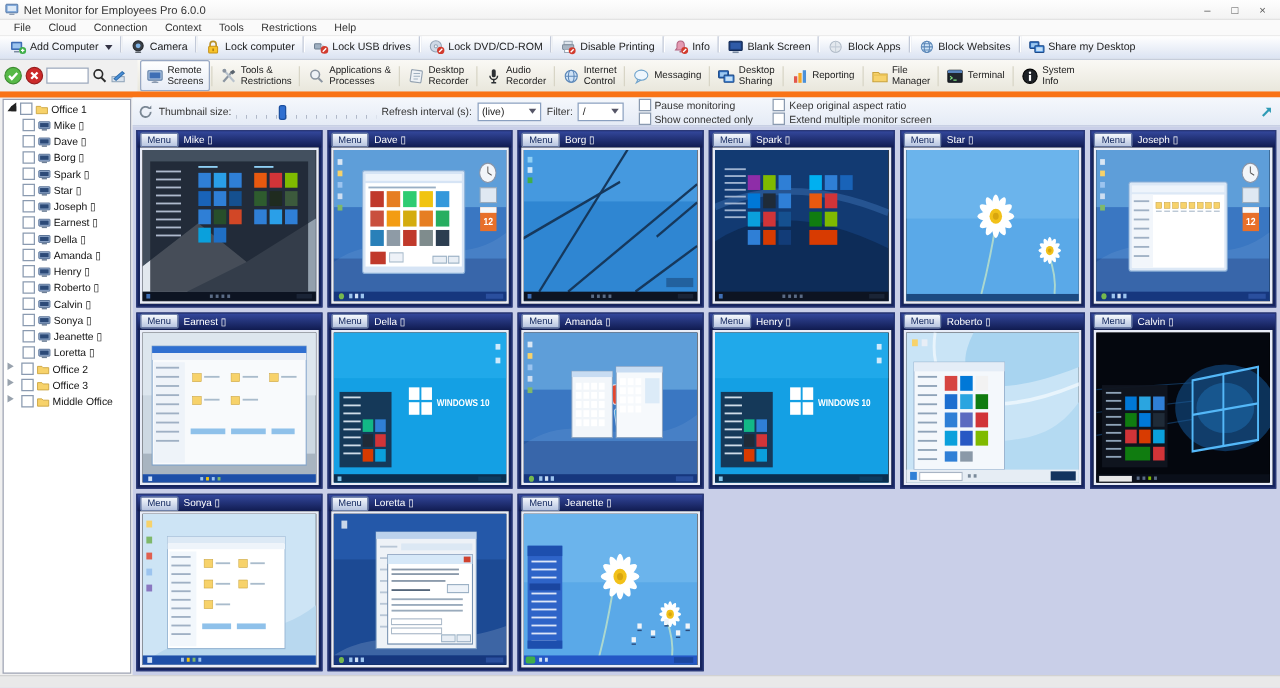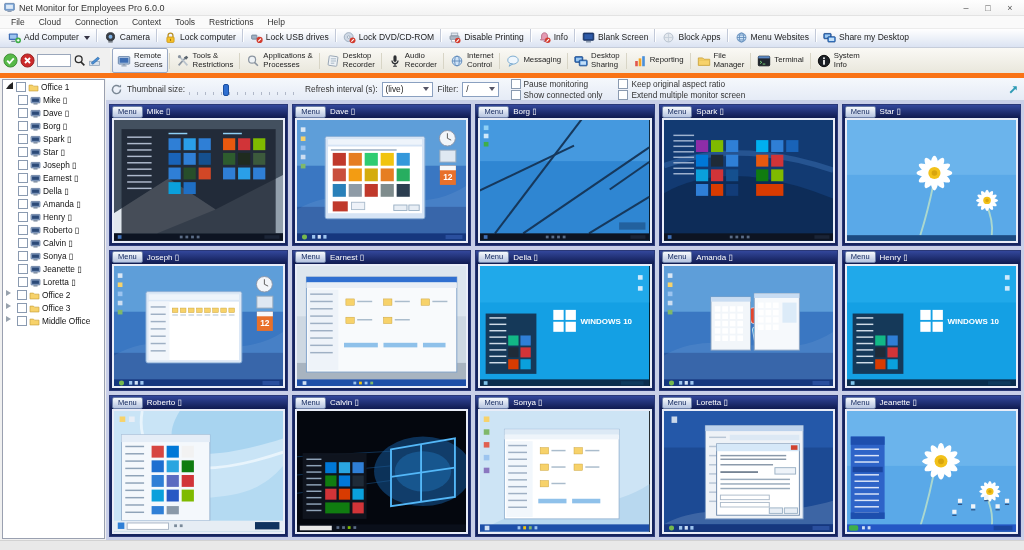--- a/index.html
+++ b/index.html
@@ -74,21 +74,21 @@
           border:1px solid #1b4fa0;border-radius:2px;}
   .dd{background:#fff;border:1px solid #8aa0c0;height:13px;display:flex;align-items:center;
       gap:20px;padding:0 3px;font-size:8.3px;flex:none;}
   .dd .caret{width:0;height:0;border:3px solid transparent;border-top:4px solid #556;margin-top:3px;}
   .cbgrid{display:grid;grid-template-rows:repeat(2,auto);grid-auto-flow:column;
           column-gap:16px;row-gap:1px;margin-left:8px;text-align:center;}
   .cbrow{display:flex;align-items:center;gap:3px;font-size:8.3px;color:#333;}
   .expand{width:13px;height:13px;margin-left:auto;flex:none;}
 
   
-  .grid{flex:1;background:#c9cfe8;display:grid;grid-template-columns:repeat(5,1fr);
+  .grid{flex:1;background:#c9cfe8;display:grid;grid-template-columns:repeat(6,1fr);
         grid-template-rows:repeat(3,1fr);gap:4px;padding:3px;min-height:0;}
   .cell{display:flex;flex-direction:column;background:#16245e;border:1px solid #2a3878;min-height:0;}
   .chead{height:13px;flex:none;display:flex;align-items:center;gap:4px;padding:0 2px;
          background:linear-gradient(#33479b,#101b50);}
   .menu-btn{height:10px;line-height:10px;font-size:7.5px;padding:0 5px;border-radius:2px;
          background:linear-gradient(#f6f9fd,#b6c4e0);border:1px solid #6e80a8;color:#152a60;}
   .cname{font-size:8px;color:#fff;}
   .cscreen{flex:1;margin:0 2px 2px;border:2px solid #e9edf8;min-height:0;background:#000;}
   .cscreen svg{width:100%;height:100%;display:block;}
 
@@ -231,21 +231,21 @@
       </div>
       <span class="tsep"></span>
       <div class="tbtn">
         <span class="icon t-icon">
           <svg viewBox="0 0 16 16">
             <circle cx="8" cy="8" r="5.5" fill="#cfe3f7" stroke="#5b87b8"></circle>
             <ellipse cx="8" cy="8" rx="2.6" ry="5.5" fill="none" stroke="#5b87b8"></ellipse>
             <path d="M2.5 8h11M3.4 5h9.2M3.4 11h9.2" stroke="#5b87b8" fill="none"></path>
           </svg>
         </span>
-        <span class="tlabel">Menu Websites</span>
+        <span class="tlabel">Block Websites</span>
       </div>
       <span class="tsep"></span>
       <div class="tbtn">
         <span class="icon t-icon">
           <svg viewBox="0 0 16 16">
             <rect x="1" y="3" width="9" height="6.5" rx="0.8" fill="#2f6fc2" stroke="#1d4a88"></rect>
             <rect x="2.3" y="4.3" width="6.4" height="4" fill="#9cc8f0"></rect>
             <rect x="6" y="7" width="9" height="6.5" rx="0.8" fill="#3f86d8" stroke="#1d4a88"></rect>
             <rect x="7.3" y="8.3" width="6.4" height="4" fill="#c4e0f8"></rect>
           </svg>

